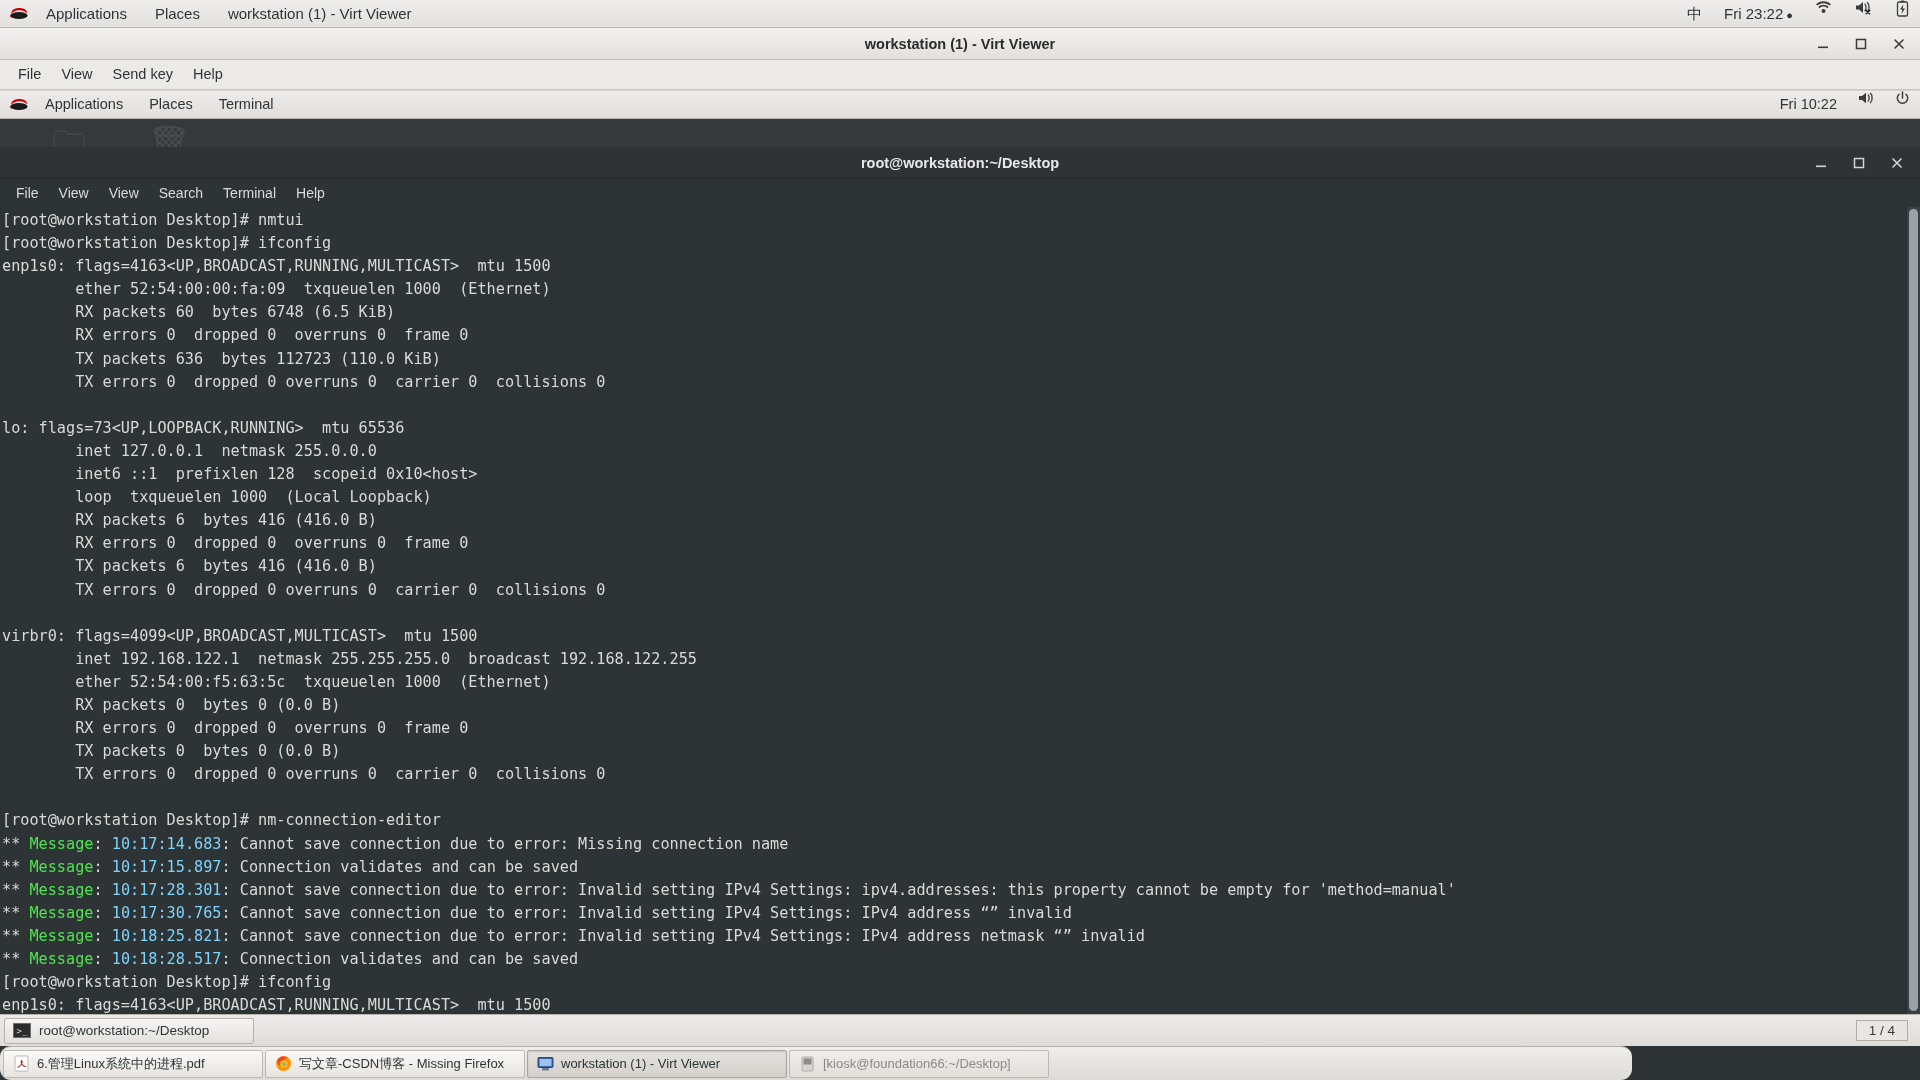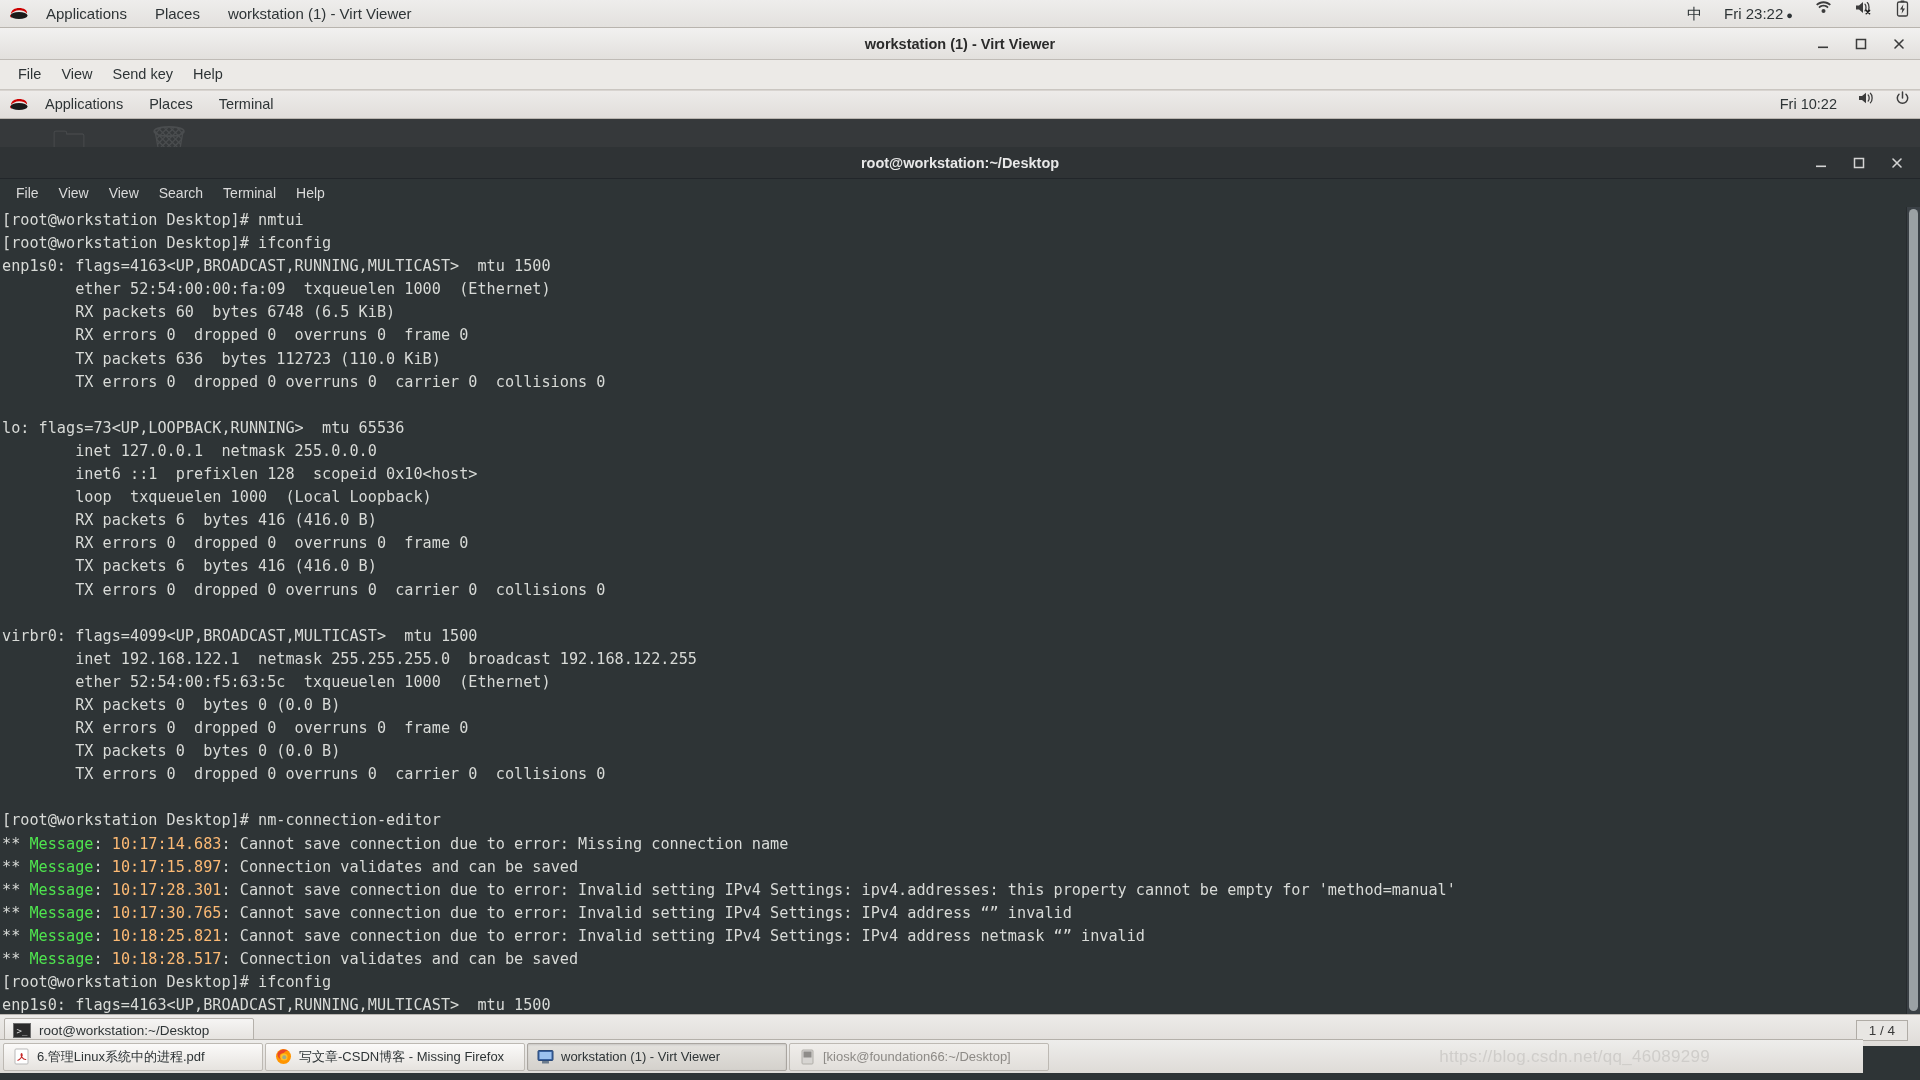--- a/index.html
+++ b/index.html
@@ -108,21 +108,21 @@
   }
   .term-text{
     position:absolute; top:0; left:0; right:14px; bottom:0;
     font-family:"DejaVu Sans Mono","Liberation Mono",monospace;
     font-size:15.2px; line-height:23.1px;
     color:#d8dad7; padding:2px 0 0 2px;
     white-space:pre;
   }
   .term-text .ln{ height:23.1px; }
   .g{ color:#4ee44e; font-weight:normal; }
-  .b{ color:#fdba74; }
+  .b{ color:#7dd3fc; }
 
   
   .term-scroll{
     position:absolute; right:0; top:0; bottom:0; width:14px;
     background:#3a4045; border-left:1px solid #272b2e;
   }
   .term-scroll .thumb{
     position:absolute; left:2px; right:2px; top:2px; height:96%;
     background:#9ba1a4; border-radius:5px;
   }
@@ -146,25 +146,26 @@
     padding:2px 12px; color:#3a3a3a;
   }
   .term-mini{
     width:18px; height:15px; background:#2b2b2b; border:1px solid #6d6d6d;
     color:#d9d9d9; font-size:9px; font-family:"DejaVu Sans Mono",monospace;
     display:flex; align-items:center; justify-content:center; flex:none;
   }
 
   
   .host-taskbar{
-    position:absolute; left:0; bottom:7px; width:1863px; height:34px;
+    position:absolute; left:0; bottom:0; width:1632px; height:34px;
     background:linear-gradient(to bottom,#eeedeb 0%,#dedbd7 100%);
     border-top:1px solid #b4b0aa;
     display:flex; align-items:center; padding:0 3px; gap:2px;
     overflow:hidden;
+    border-radius:11px;
   }
   .ht-btn{
     height:28px; width:260px; display:flex; align-items:center; gap:7px;
     padding:0 8px; font-size:13px; color:#2e3436;
     background:linear-gradient(to bottom,#fbfaf9,#e6e3df);
     border:1px solid #bdb9b3; border-radius:2px; white-space:nowrap; overflow:hidden;
   }
   .ht-btn.active{
     background:linear-gradient(to bottom,#e4e2de,#d4d1cc);
     border:1px solid #a9a5a0;
@@ -396,14 +397,13 @@
   <div class="ht-btn min">
     <span class="ht-ico">
       <svg class="ico-svg" width="13" height="16" viewBox="0 0 13 16">
         <rect x="1" y="1" width="11" height="14" rx="1" fill="#d7d5d2" stroke="#b0aea9"></rect>
         <rect x="2.5" y="2.5" width="8" height="6" fill="#8e8c89"></rect>
       </svg>
     </span>
     <span class="ht-label">[kiosk@foundation66:~/Desktop]</span>
   </div>
 
-  <div class="csdn-wm">https://blog.csdn.net/qq_46089299</div>
 </div>
 
 </body></html>

